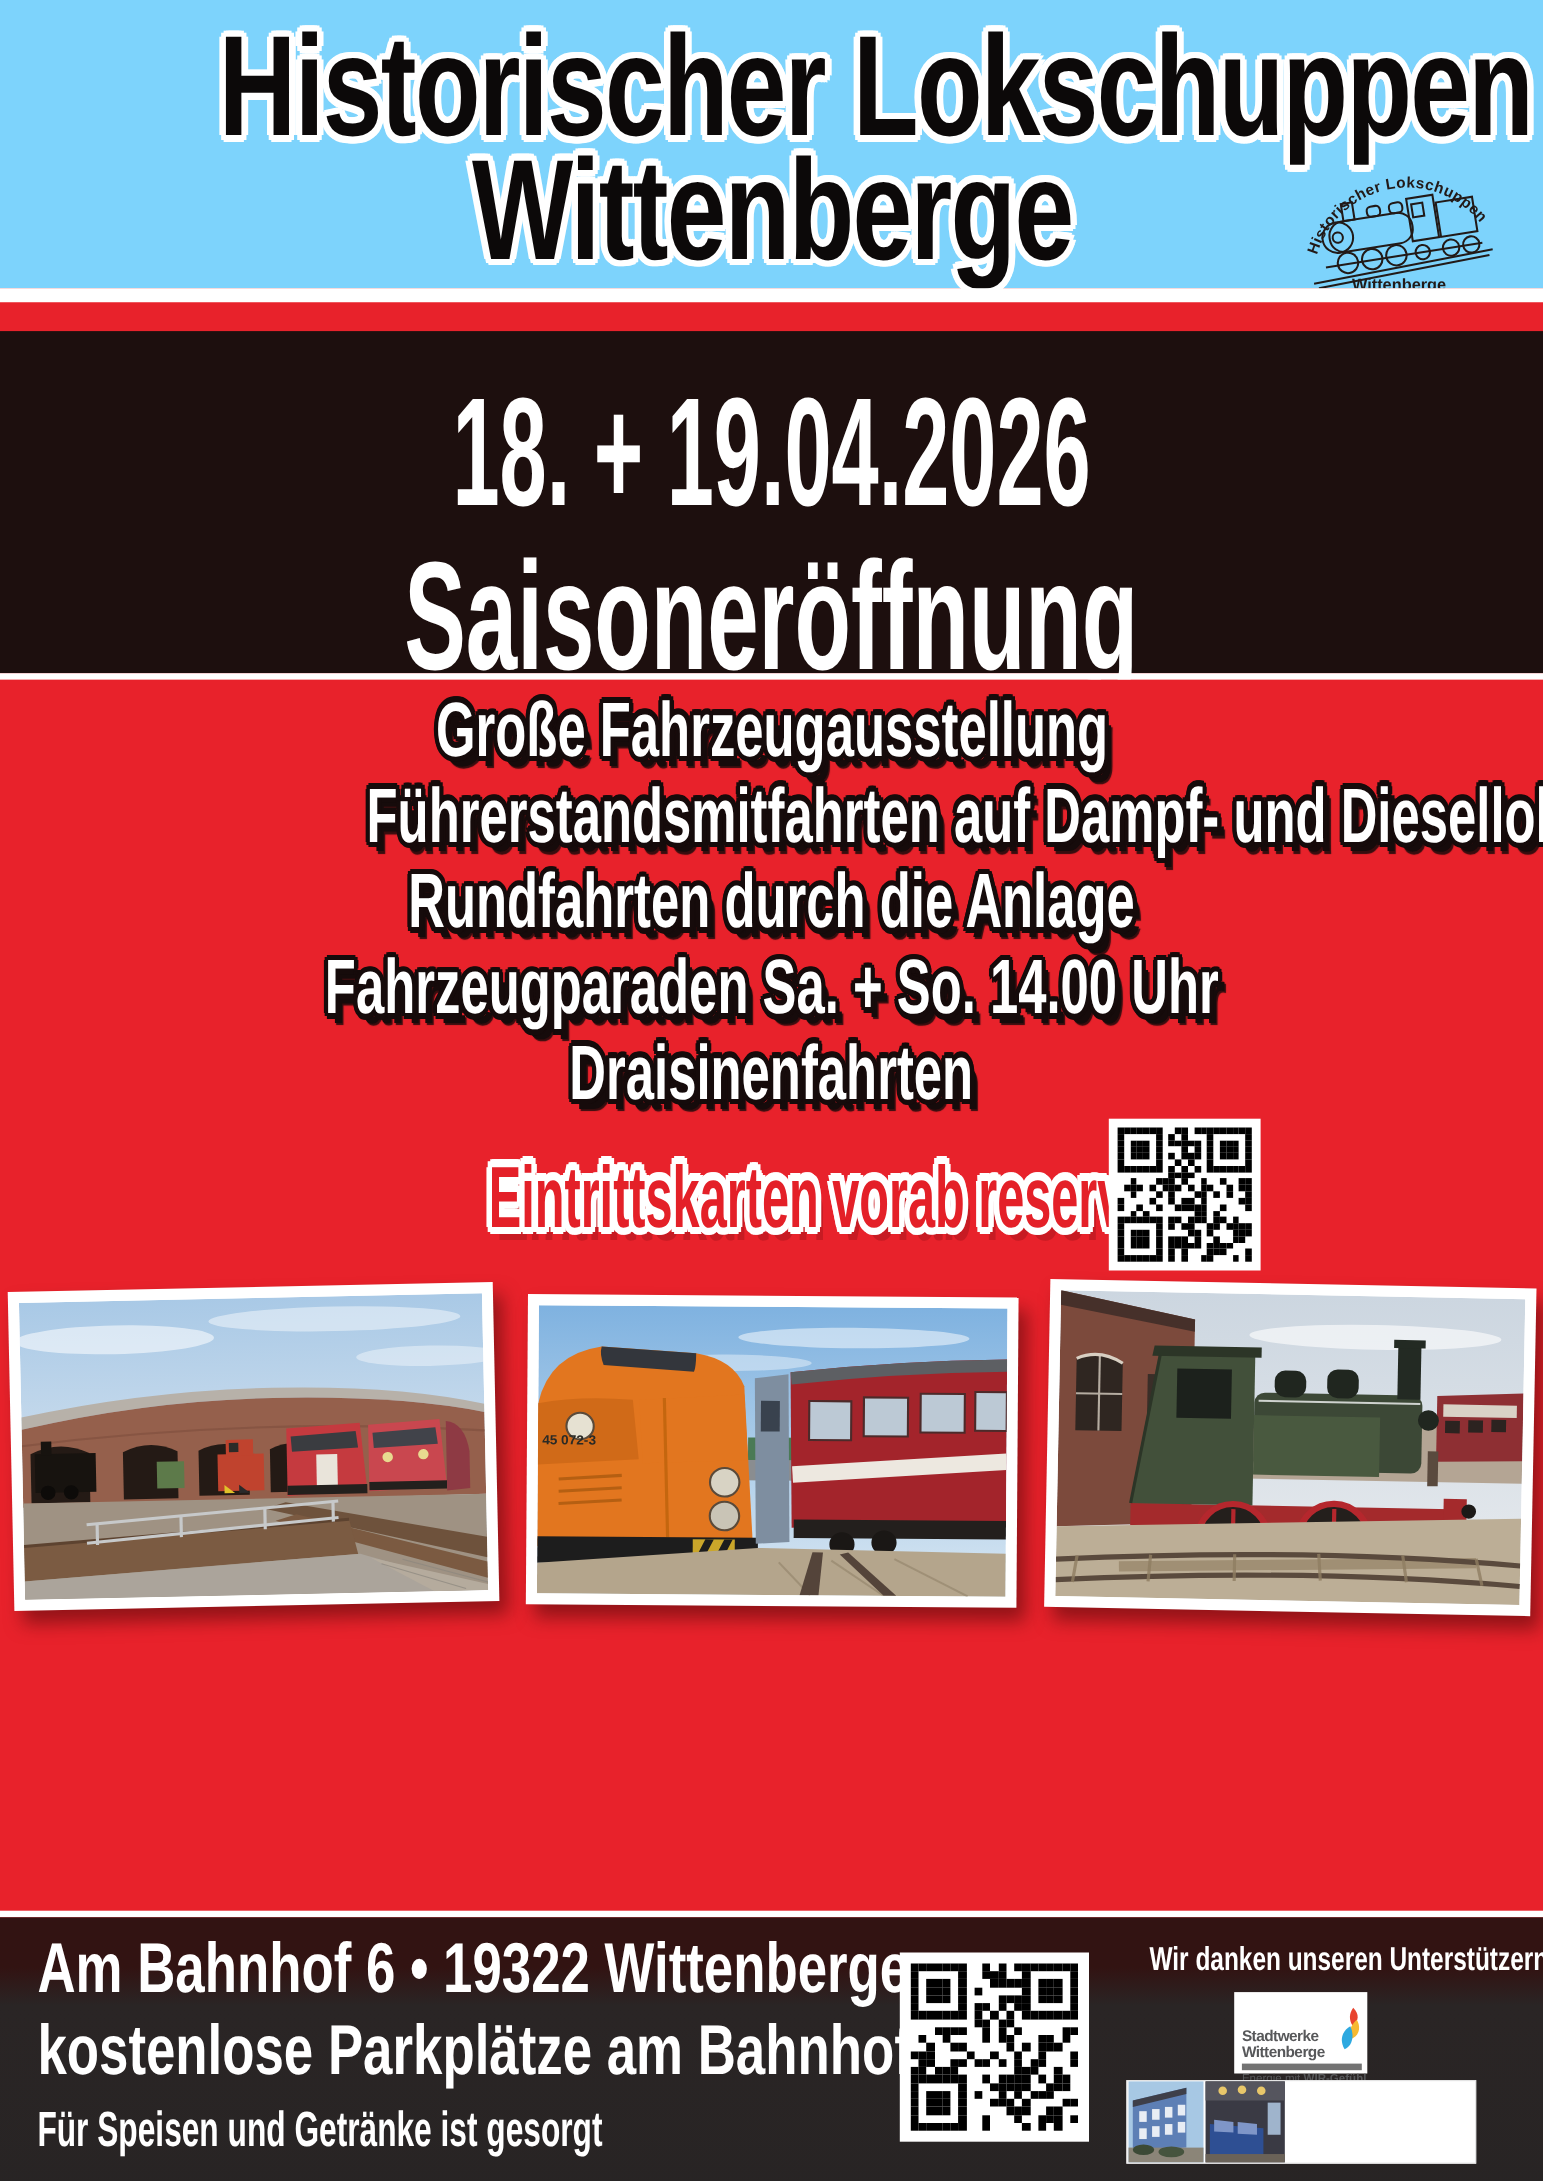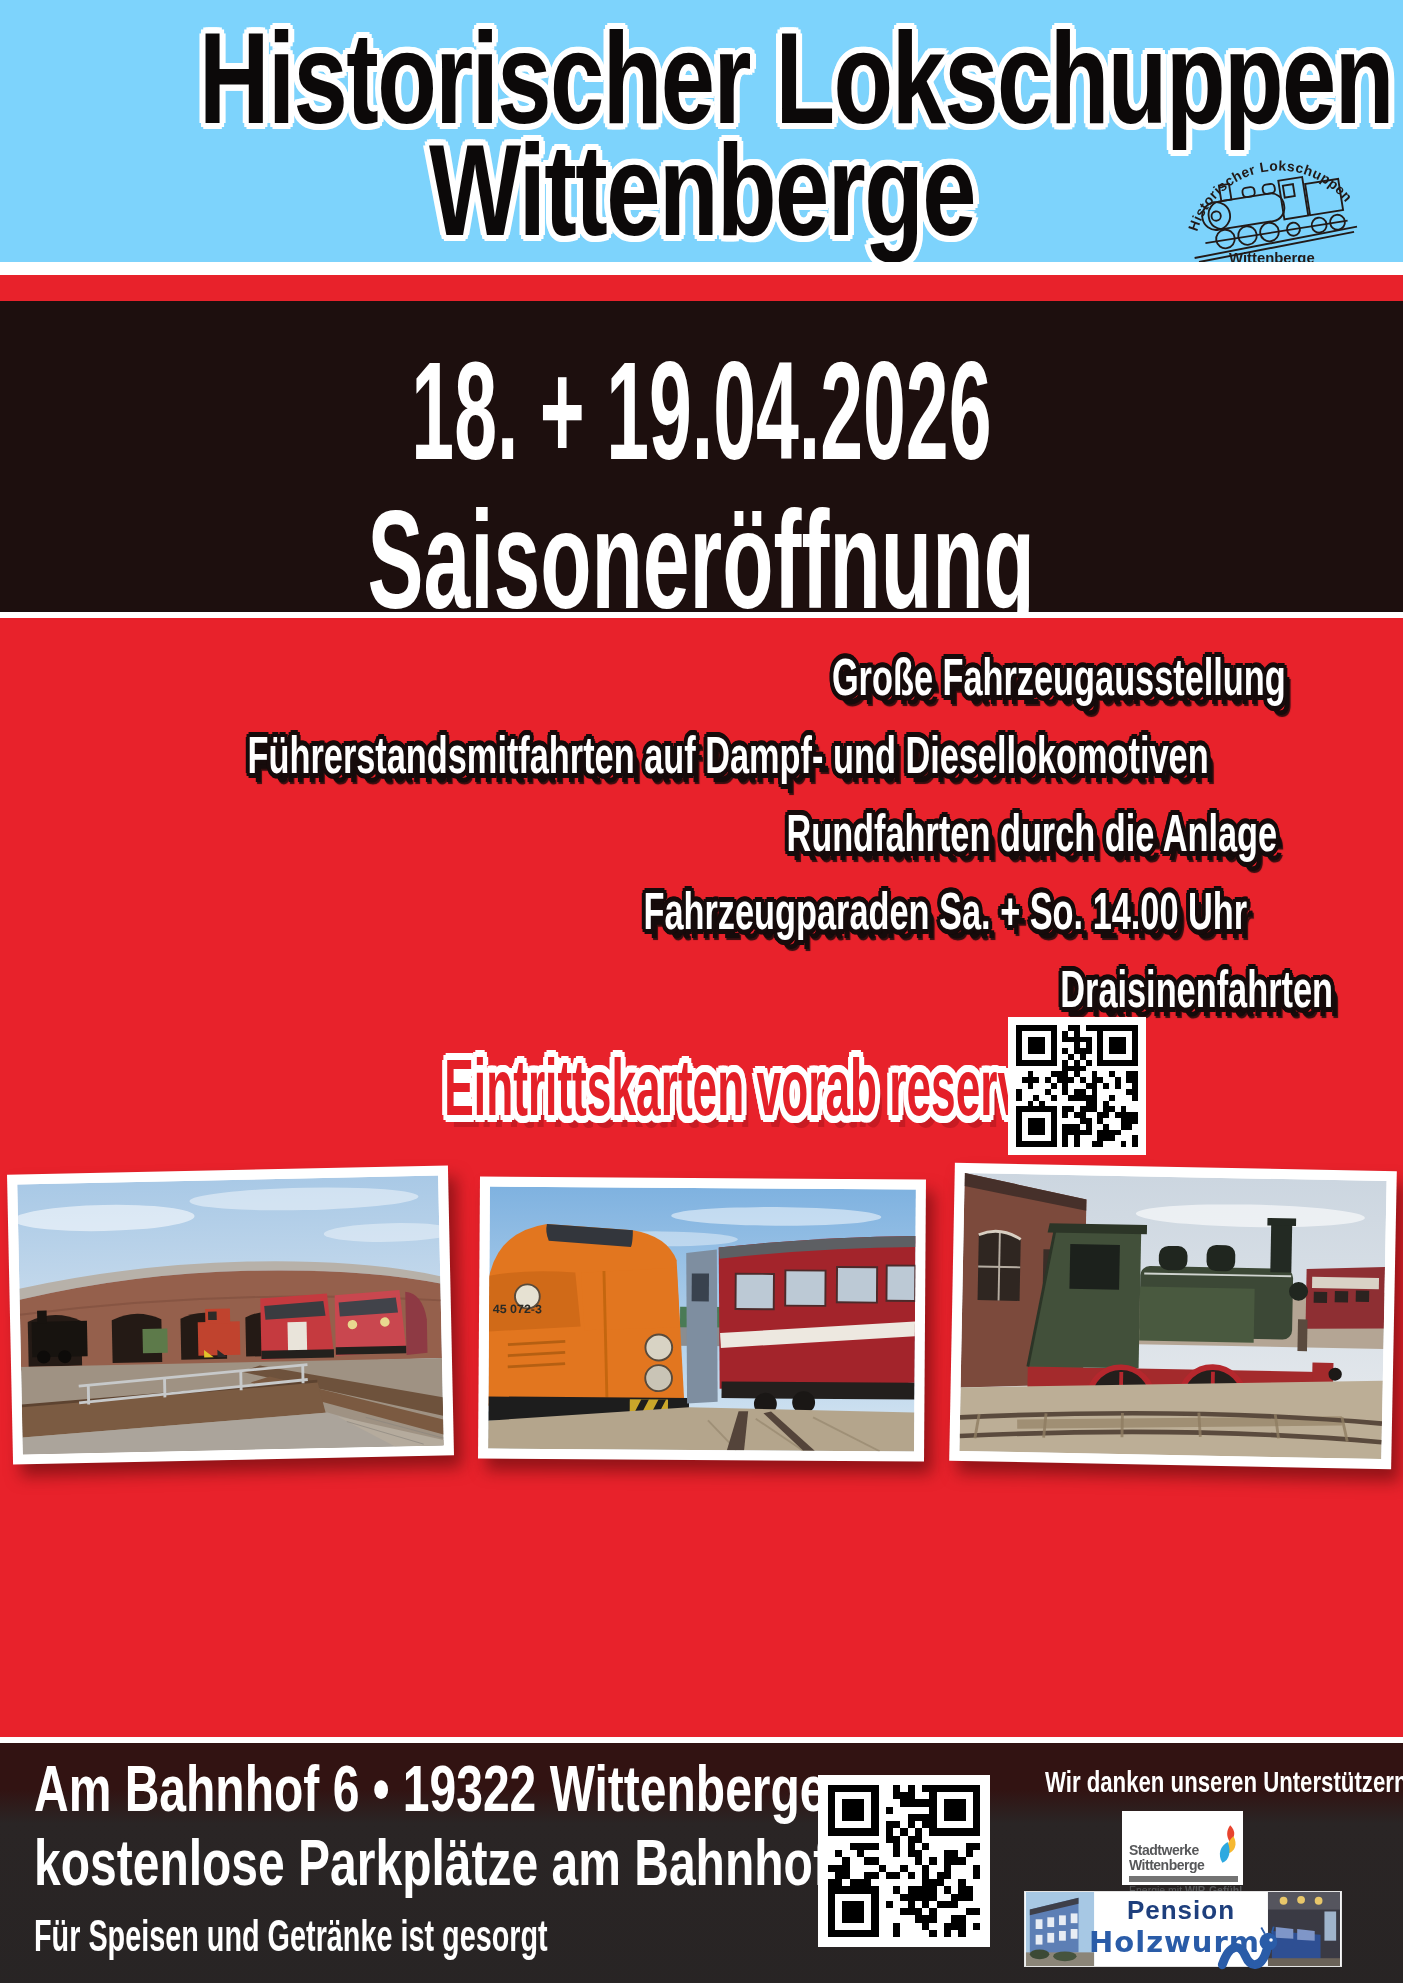--- a/index.html
+++ b/index.html
@@ -36,21 +36,21 @@
   .band{position:absolute;top:301px;left:0;width:100%;height:311px;background:#1d0f0e;
         text-align:center;color:#fff;}
   .band .date{padding-top:12px;font-size:140px;line-height:148px;margin-top:24px;}
   .band .season{font-size:140px;line-height:150px;}
 
   .hairline{position:absolute;left:0;width:100%;height:6px;background:#fff;}
   .hl1{top:612px;} .hl2{top:1737px;}
 
   
   .main{position:absolute;top:618px;left:0;width:100%;height:1119px;background:#e8222b;}
-  .highlights{padding-top:20px;text-align:right;font-size:52px;line-height:78px;}
+  .highlights{padding-top:6px;text-align:center;font-size:70px;line-height:78px;}
   .tickets{position:absolute;top:395px;left:170px;width:900px;height:150px;text-align:center;
            font-size:79px;line-height:150px;}
   .tickets .cond{--sx:.56;}
   .qr{background:#fff;display:grid;grid-template-columns:repeat(21,1fr);grid-template-rows:repeat(21,1fr);box-sizing:border-box;}
   .qr i{display:block;} .qr i.b{background:#000;}
   .qr-main{position:absolute;top:399px;left:1008px;width:138px;height:138px;padding:8px;}
   .hours{position:absolute;top:885px;left:0;width:100%;text-align:center;font-size:64px;line-height:73px;}
   .hours .cond{--sx:.7;}
 
   
@@ -1304,31 +1304,20 @@
             <rect x="46" y="22" width="7" height="10"></rect>
           <rect x="10" y="44" width="7" height="10"></rect>
             <rect x="22" y="42" width="7" height="10"></rect>
           <rect x="34" y="40" width="7" height="10"></rect>
             <rect x="46" y="38" width="7" height="10"></rect>
         </g>
         <rect x="0" y="62" width="70" height="14" fill="#8b8578"></rect>
         <ellipse cx="14" cy="64" rx="10" ry="5" fill="#3c4a36"></ellipse>
         <ellipse cx="40" cy="66" rx="12" ry="5" fill="#46543e"></ellipse>
       </svg>
-      <div class="pn-mid">
-        <div class="pn-l1">Pension</div>
-        <div class="pn-l2">Holzwurm</div>
-        <svg class="pn-worm" viewBox="0 0 70 56">
-          <path d="M6,48 C14,24 26,24 32,38 C38,52 50,52 56,32" fill="none" stroke="#2a5ca8" stroke-width="10" stroke-linecap="round"></path>
-          <circle cx="58" cy="22" r="10" fill="#2a5ca8"></circle>
-          <circle cx="61" cy="20" r="2" fill="#fff"></circle>
-          <line x1="54" y1="13" x2="50" y2="6" stroke="#2a5ca8" stroke-width="2"></line>
-          <line x1="62" y1="12" x2="64" y2="5" stroke="#2a5ca8" stroke-width="2"></line>
-        </svg>
-      </div>
       <svg viewBox="0 0 74 76" width="74">
         <rect width="74" height="76" fill="#3a3a44"></rect>
         <rect width="74" height="18" fill="#55555e"></rect>
         <circle cx="16" cy="9" r="4" fill="#e8c76a"></circle>
           <circle cx="34" cy="8" r="4" fill="#e8c76a"></circle>
           <circle cx="52" cy="9" r="4" fill="#e8c76a"></circle>
         <rect x="58" y="20" width="12" height="30" fill="#9fb4cc"></rect>
         <path d="M4,40 L54,44 L54,70 L4,72 Z" fill="#2e4f93"></path>
         <path d="M8,36 L26,38 L26,48 L8,47 Z" fill="#7f96c8"></path>
         <path d="M30,38 L48,40 L48,50 L30,49 Z" fill="#7f96c8"></path>

